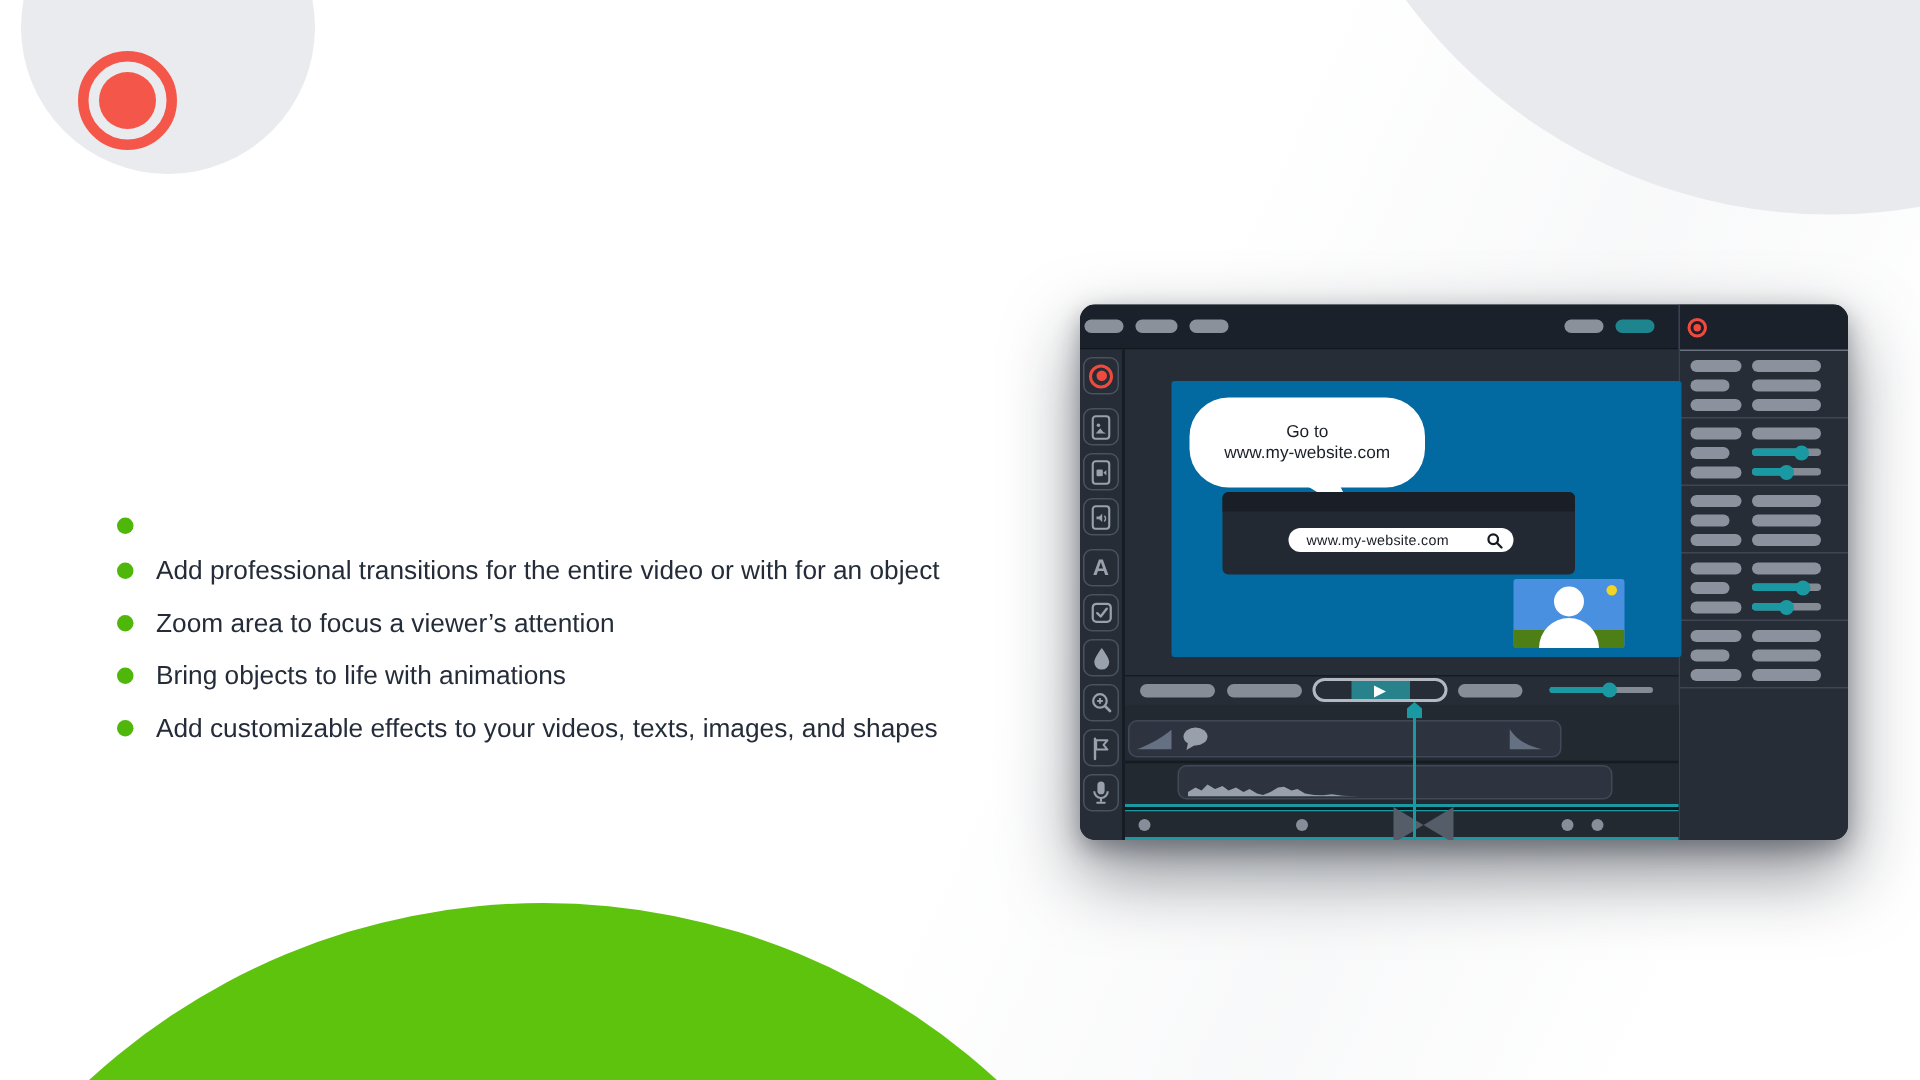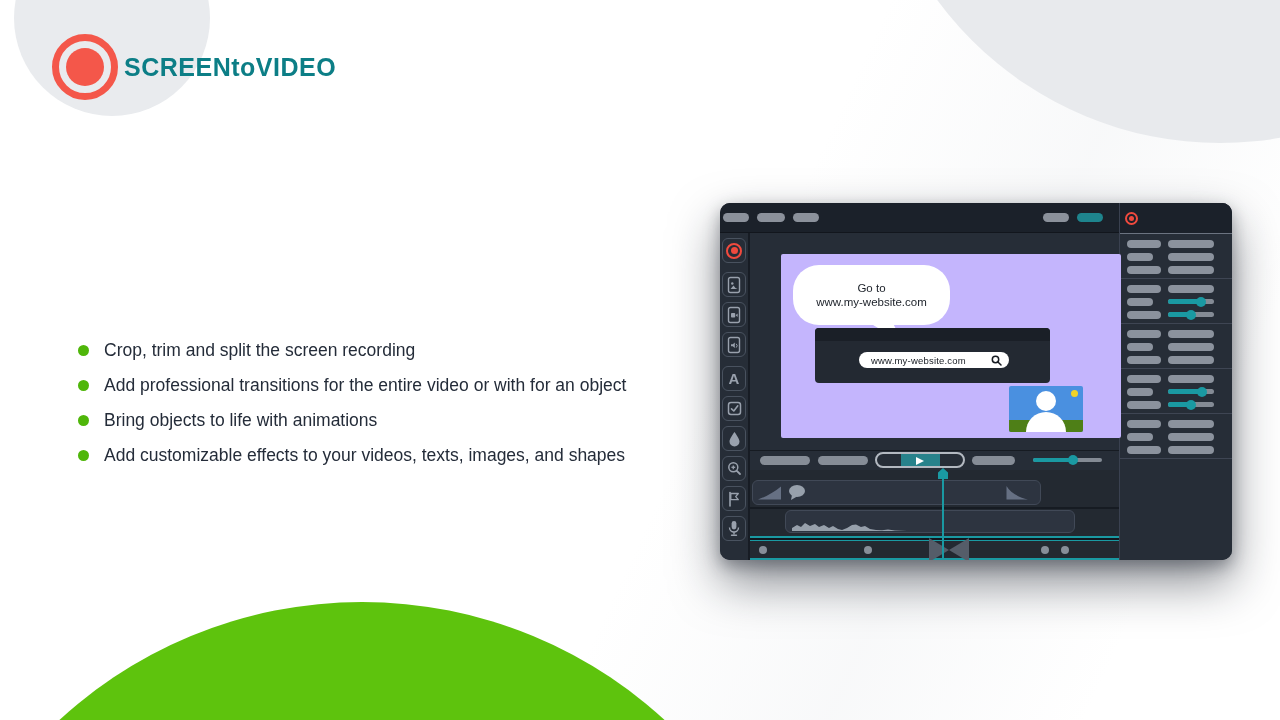--- a/index.html
+++ b/index.html
@@ -42,21 +42,21 @@
   .tool{width:24px;height:25px;border:1px solid #49525f;border-radius:6px;box-sizing:border-box;
         display:flex;align-items:center;justify-content:center;margin-bottom:5px;color:#99a1ad;}
   .tool.gap-before{margin-top:4px;}
   .tool svg{display:block;}
   .tool .a-glyph{font-size:15px;font-weight:bold;color:#99a1ad;line-height:1;}
   .rec-ring{width:16px;height:16px;border-radius:50%;border:2.5px solid #f04a3e;box-sizing:border-box;position:relative;}
   .rec-ring::after{content:"";position:absolute;left:50%;top:50%;width:7px;height:7px;margin:-3.5px 0 0 -3.5px;
         border-radius:50%;background:#f04a3e;}
   
   .mk-main{position:relative;flex:1;background:#262d37;}
-  .mk-canvas{position:absolute;left:31px;top:21px;width:340px;height:184px;background:#c4b5fd;border-radius:2px;}
+  .mk-canvas{position:absolute;left:31px;top:21px;width:340px;height:184px;background:#0369a1;border-radius:2px;}
   .bubble{position:absolute;left:12px;top:11px;width:157px;height:60px;background:#ffffff;border-radius:26px;
         display:flex;flex-direction:column;align-items:center;justify-content:center;text-align:center;}
   .bubble .l1,.bubble .l2{font-size:11.5px;color:#1b2028;line-height:14px;}
   .bubble-tail{position:absolute;left:84px;top:68px;width:38px;height:21px;background:#ffffff;
         clip-path:polygon(8% 0, 72% 0, 100% 100%);}
   .browser{position:absolute;left:34px;top:74px;width:235px;height:55px;background:#232932;border-radius:4px;}
   .browser-top{height:13px;background:#1a1f27;border-radius:4px 4px 0 0;}
   .url-bar{position:absolute;left:44px;top:24px;width:150px;height:16px;background:#ffffff;border-radius:9px;
         display:flex;align-items:center;box-sizing:border-box;padding:0 7px 0 12px;}
   .url-text{flex:1;font-size:9.5px;color:#161b22;letter-spacing:0.2px;}
@@ -118,31 +118,33 @@
 </style>
 </head>
 <body>
 
 <div class="page">
   <div class="circle-tl"></div>
   <div class="circle-tr"></div>
   <div class="green-blob"></div>
 
   <div class="logo-mark"></div>
-  <div class="logo-text">SCREENtoVIDEO</div>
 
 
   <ul class="features" id="features">
       <li>
         <div class="dot"></div>
-        <span>Crop, trim and split the screen recording</span>
       </li>
       <li>
         <div class="dot"></div>
         <span>Add professional transitions for the entire video or with for an object</span>
+      </li>
+      <li>
+        <div class="dot"></div>
+        <span>Zoom area to focus a viewer’s attention</span>
       </li>
       <li>
         <div class="dot"></div>
         <span>Bring objects to life with animations</span>
       </li>
       <li>
         <div class="dot"></div>
         <span>Add customizable effects to your videos, texts, images, and shapes</span>
       </li>
     </ul>

